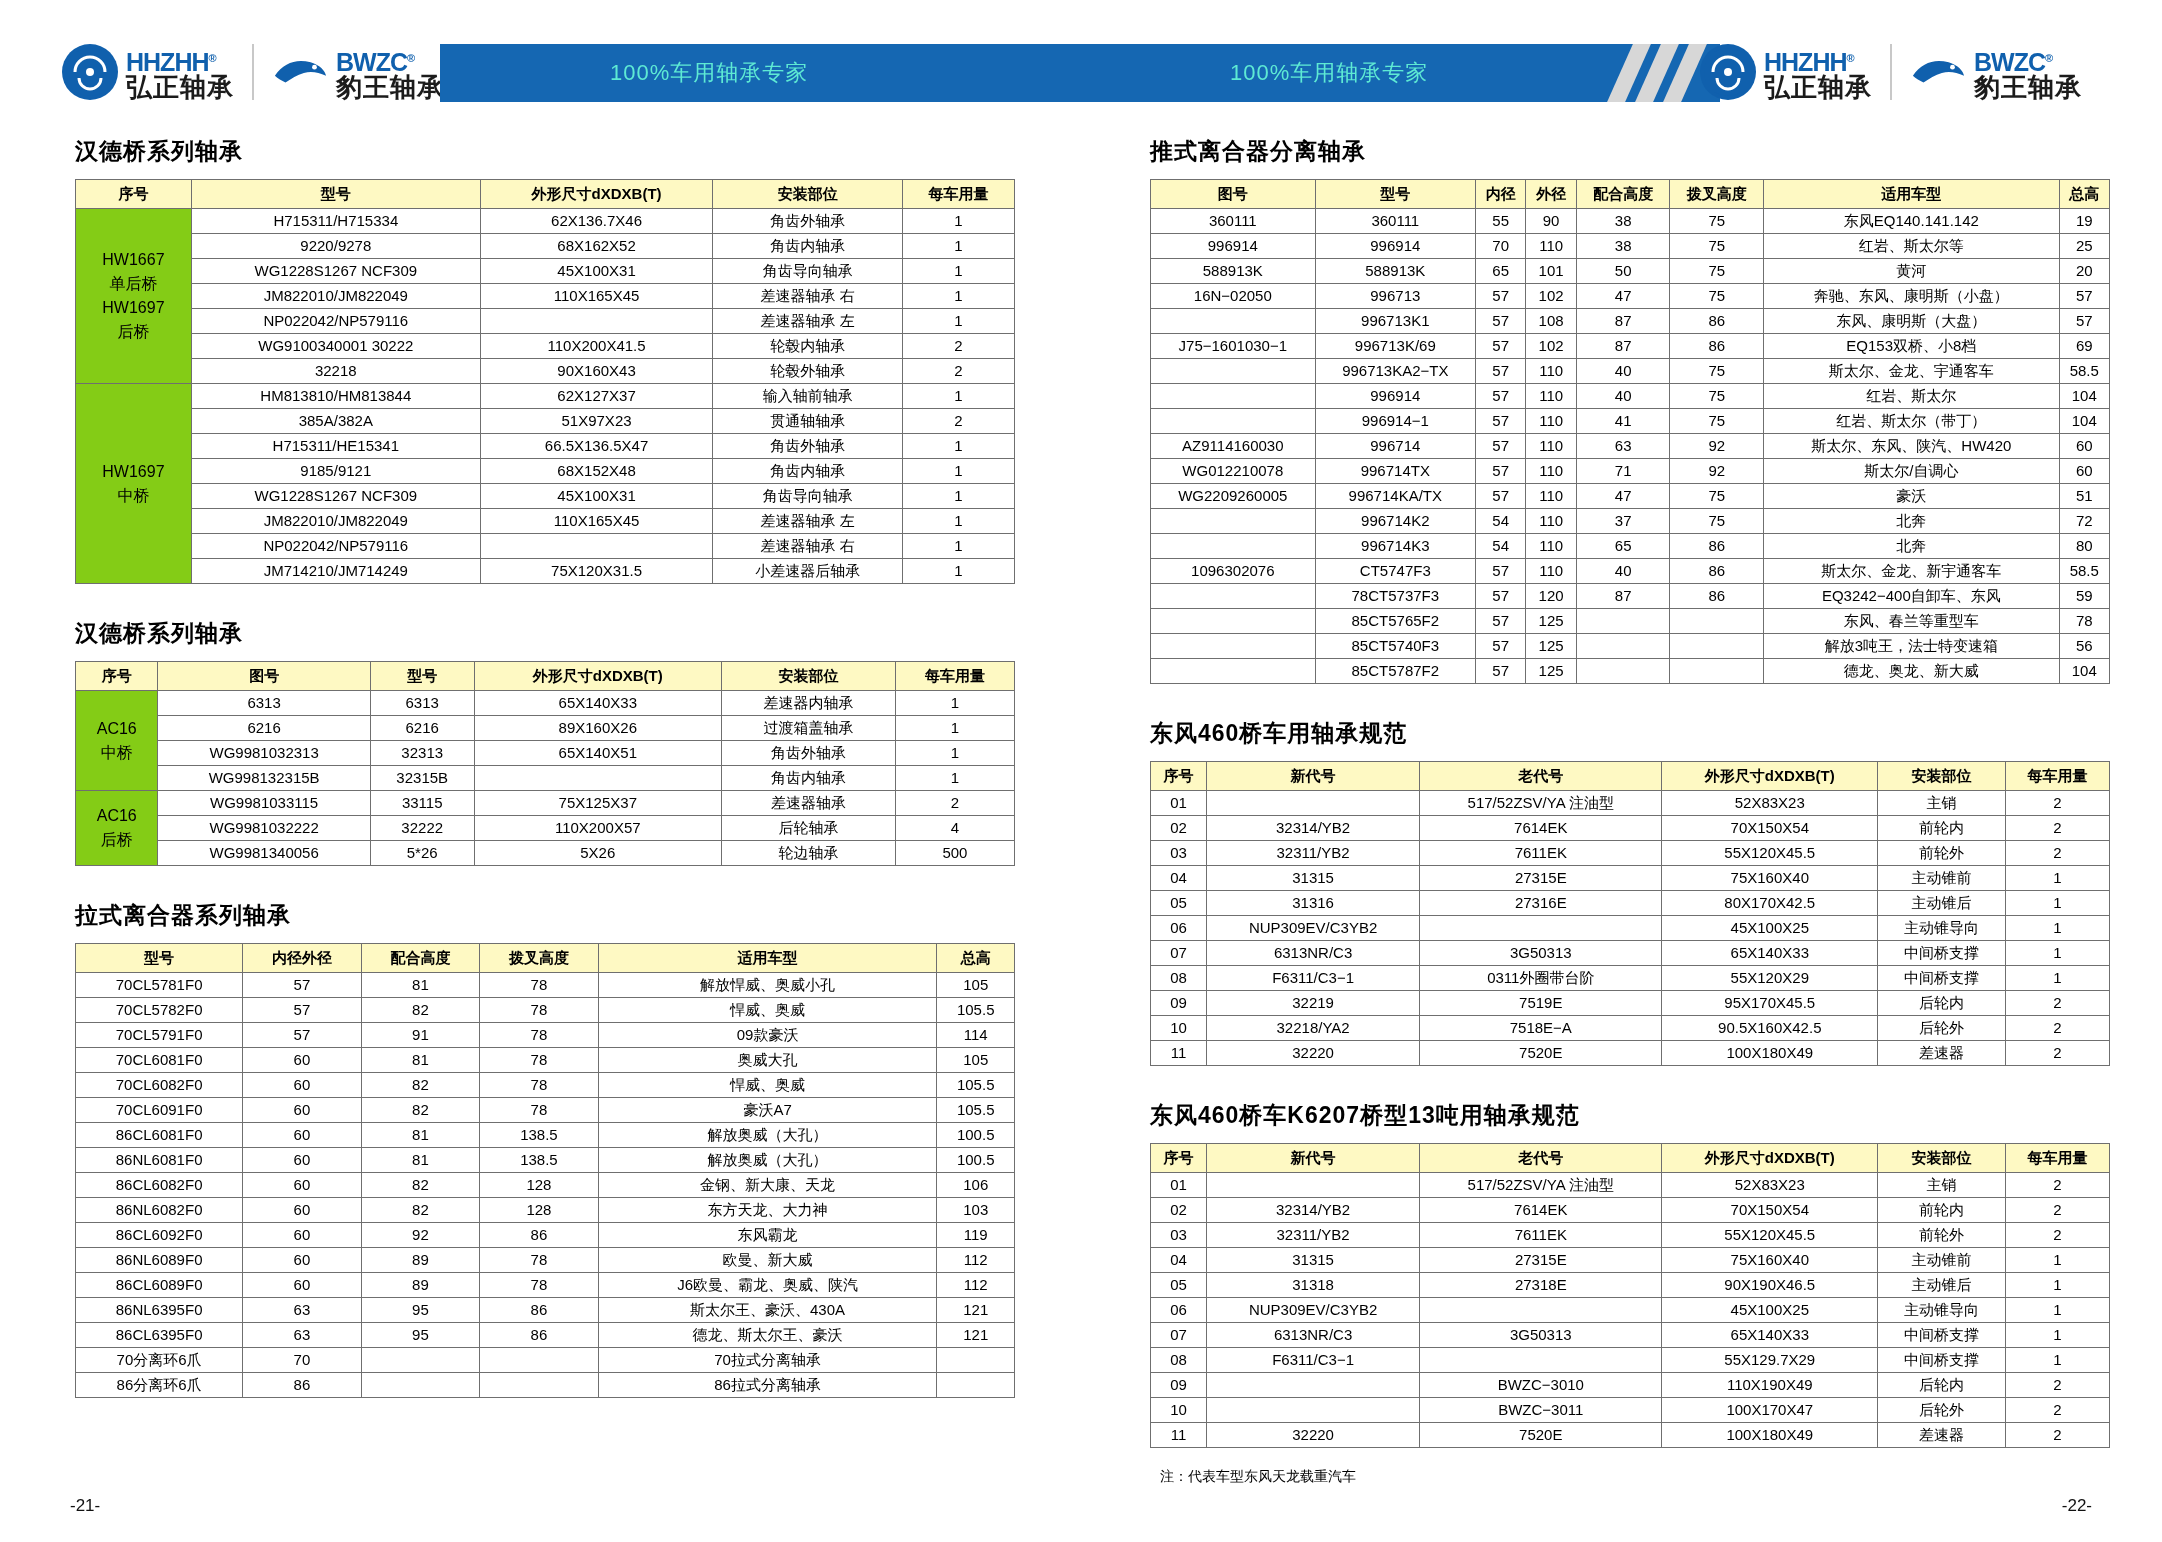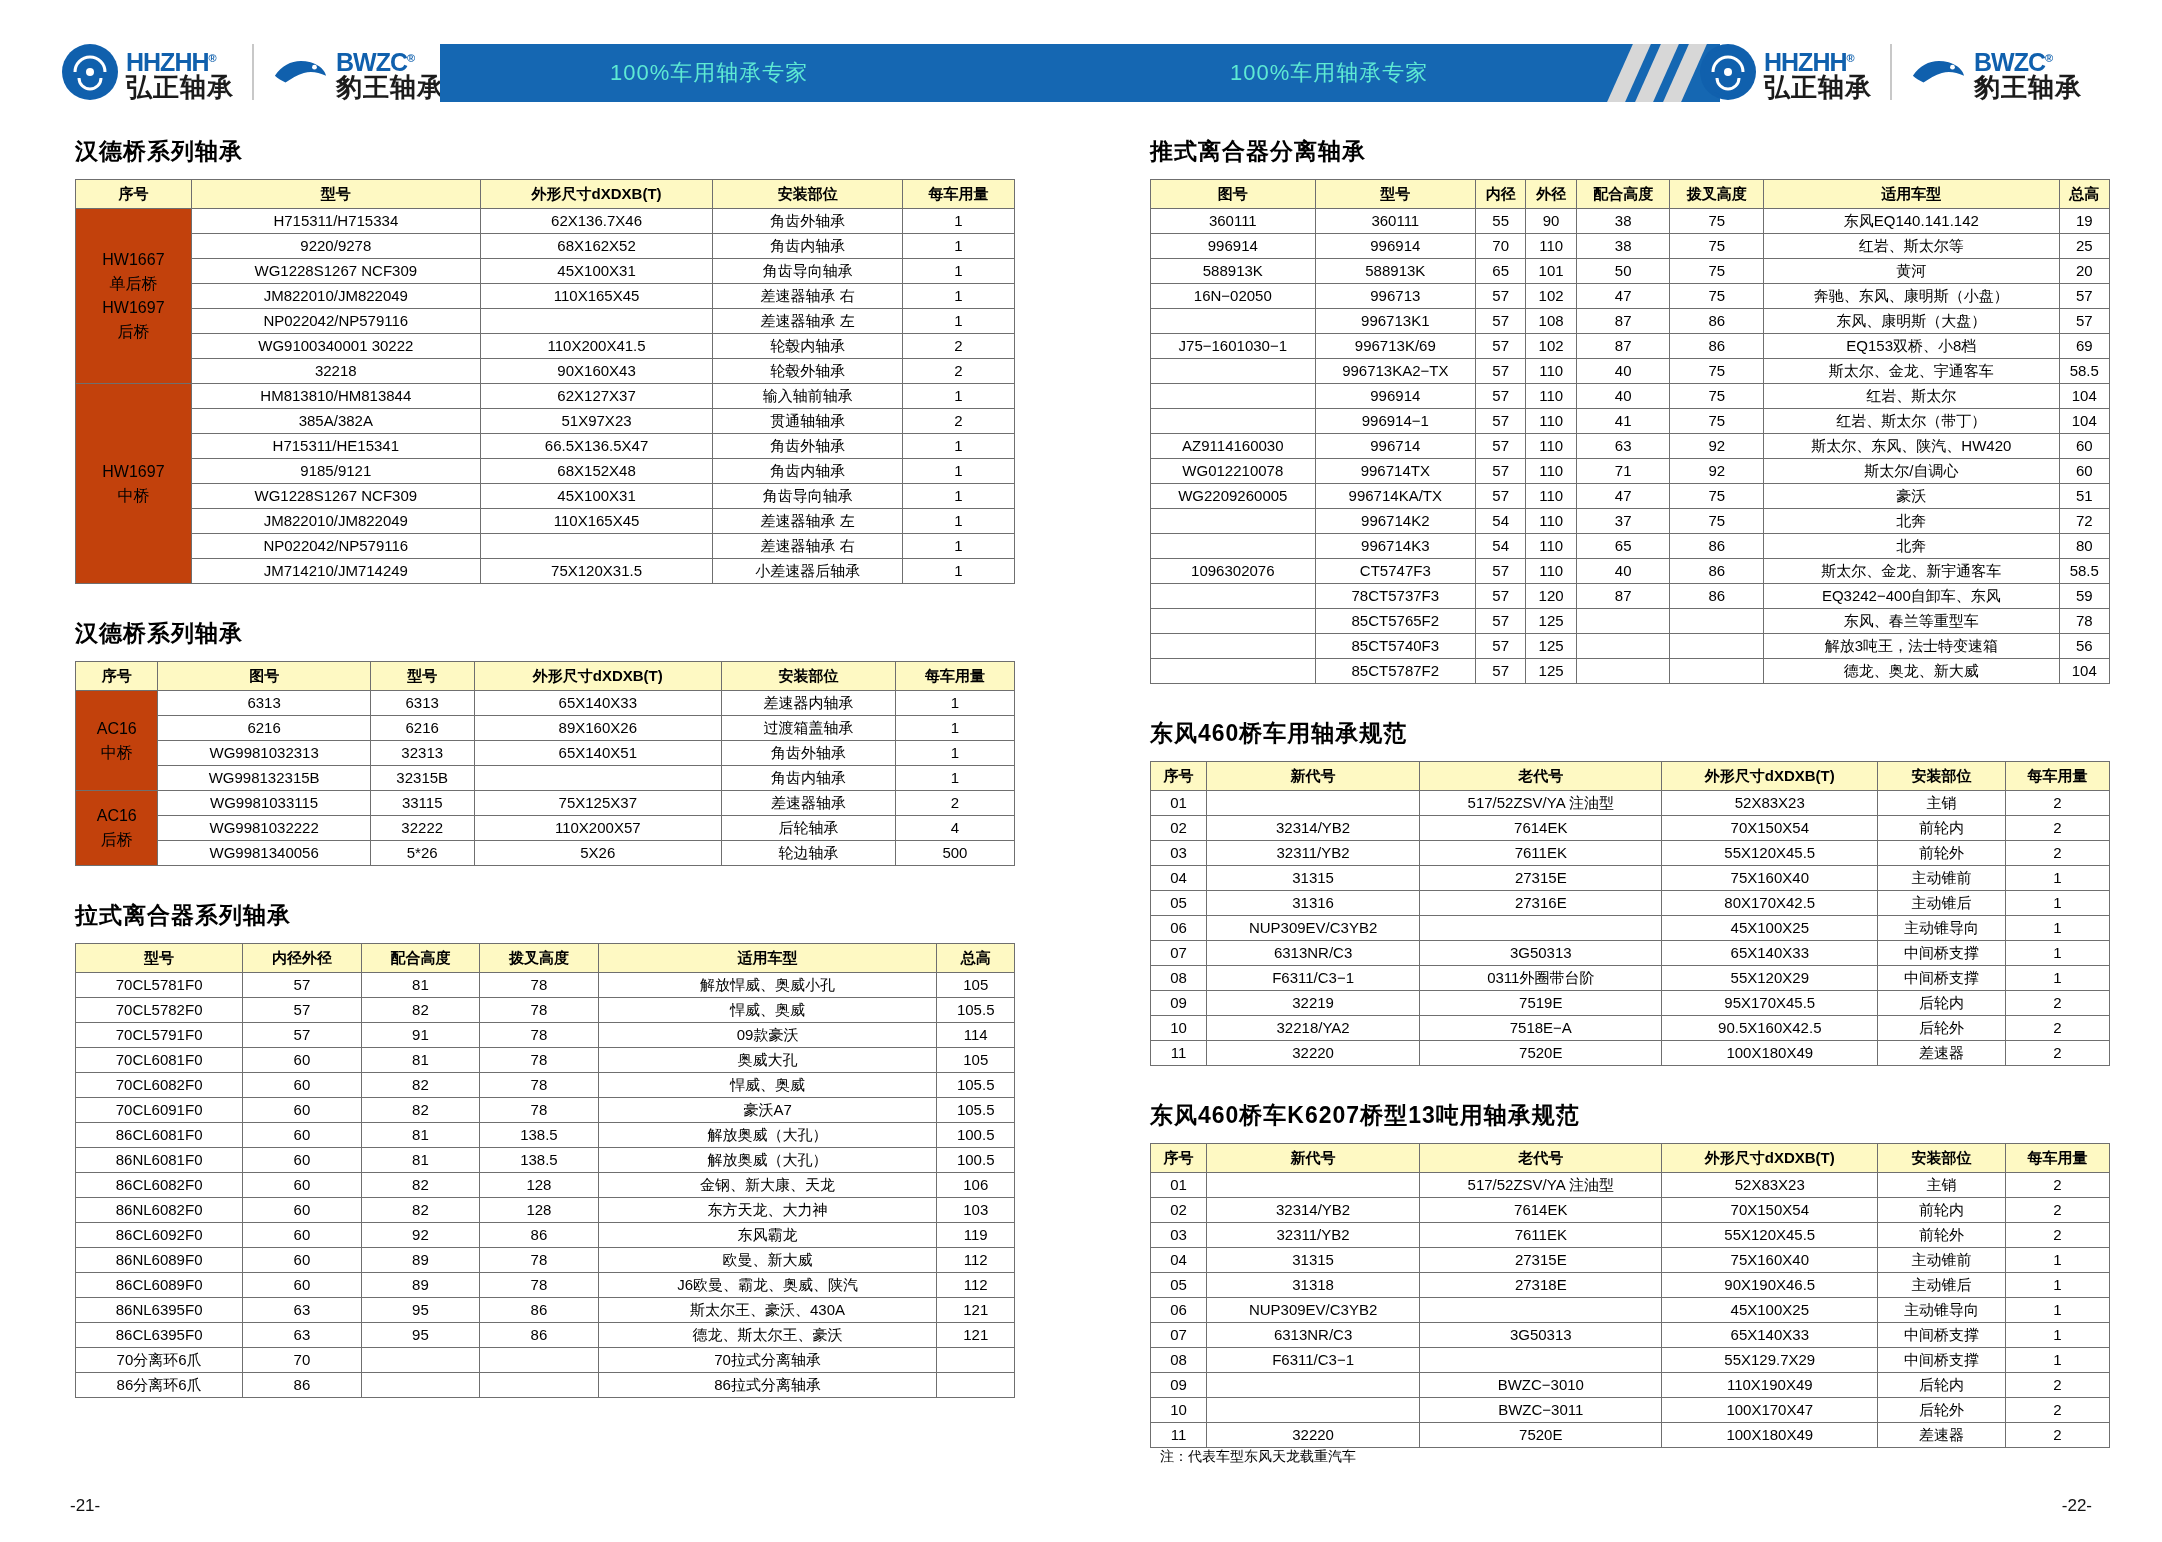--- a/index.html
+++ b/index.html
@@ -71,23 +71,23 @@
     line-height:18px;
     white-space:nowrap;
   }
   table.grid thead th{
     background:#fef9c3;
     font-weight:bold;
     height:26px;
     font-size:15px;
   }
   table.grid td.vert{
-    background:#c2410c;font-size:16px;line-height:24px;
-  }
-  .note{font-size:14px;margin-top:0;padding-left:10px;}
+    background:#84cc16;font-size:16px;line-height:24px;
+  }
+  .note{font-size:14px;margin-top:20px;padding-left:10px;}
   .pagenum{
     position:absolute;bottom:26px;font-size:17px;color:#111;
   }
   .pagenum.l{left:70px;}
   .pagenum.r{right:70px;}
 </style>
 </head>
 <body>
 
 <div class="header">

